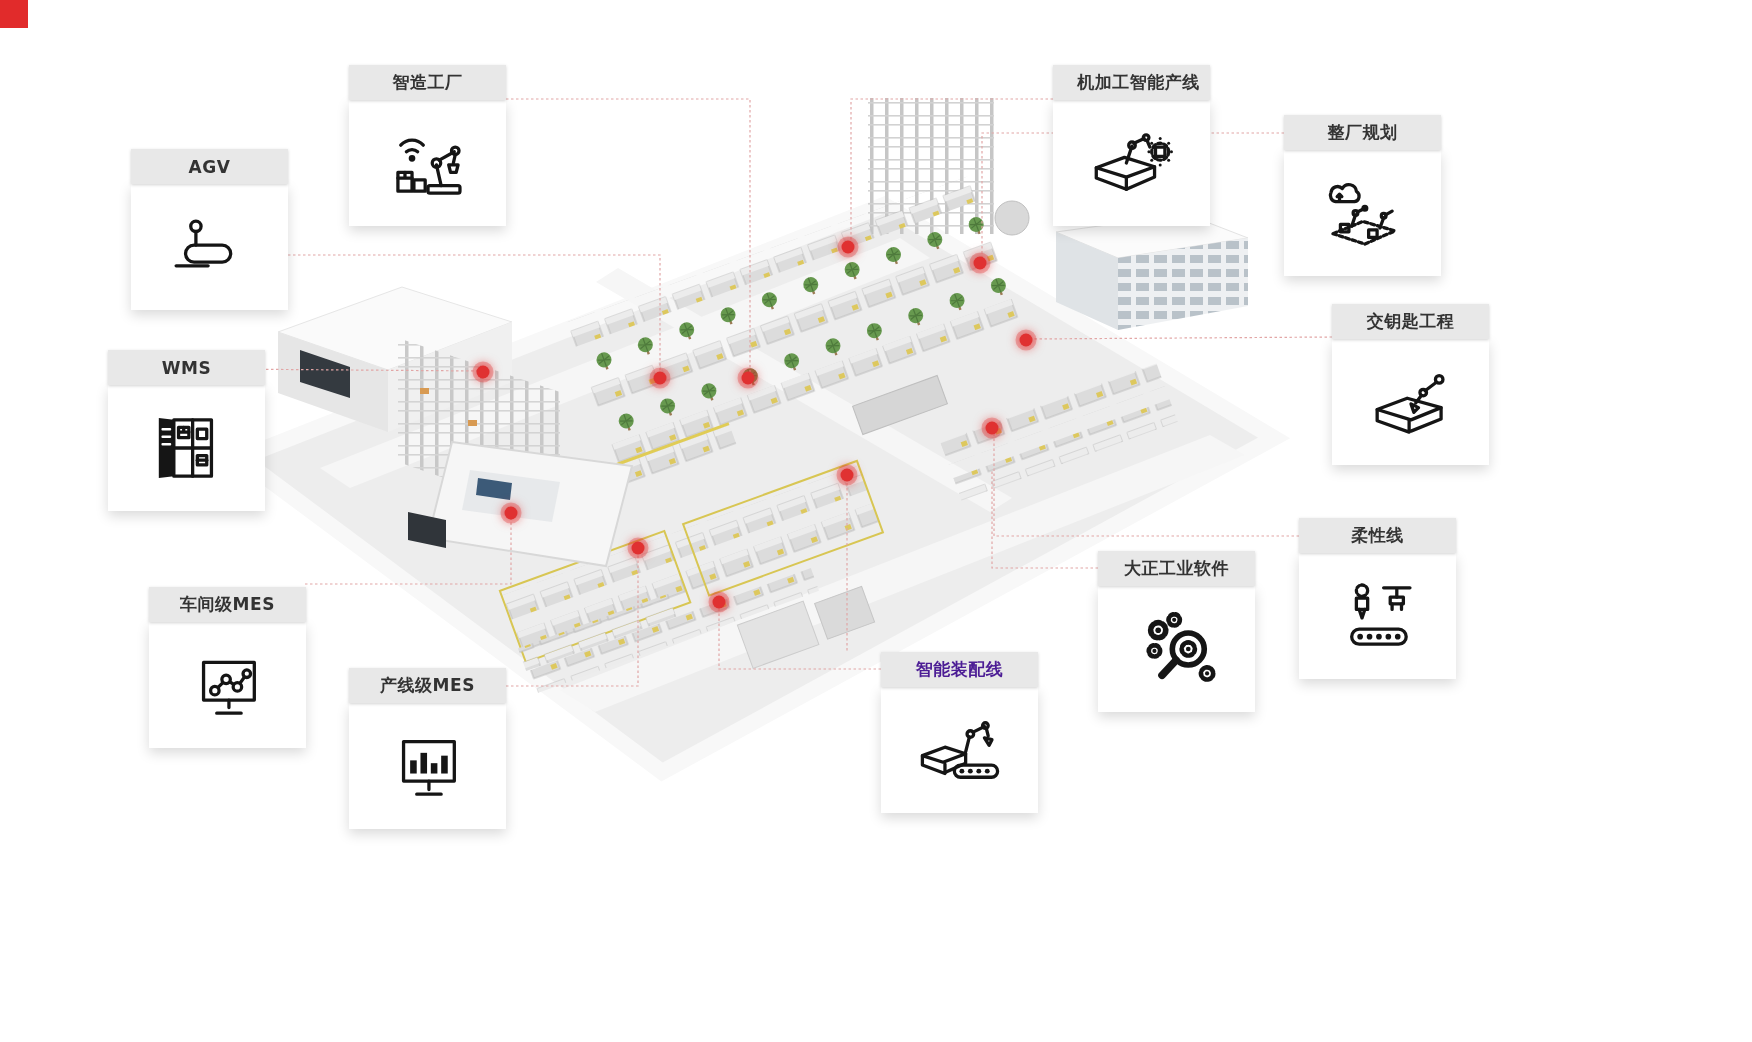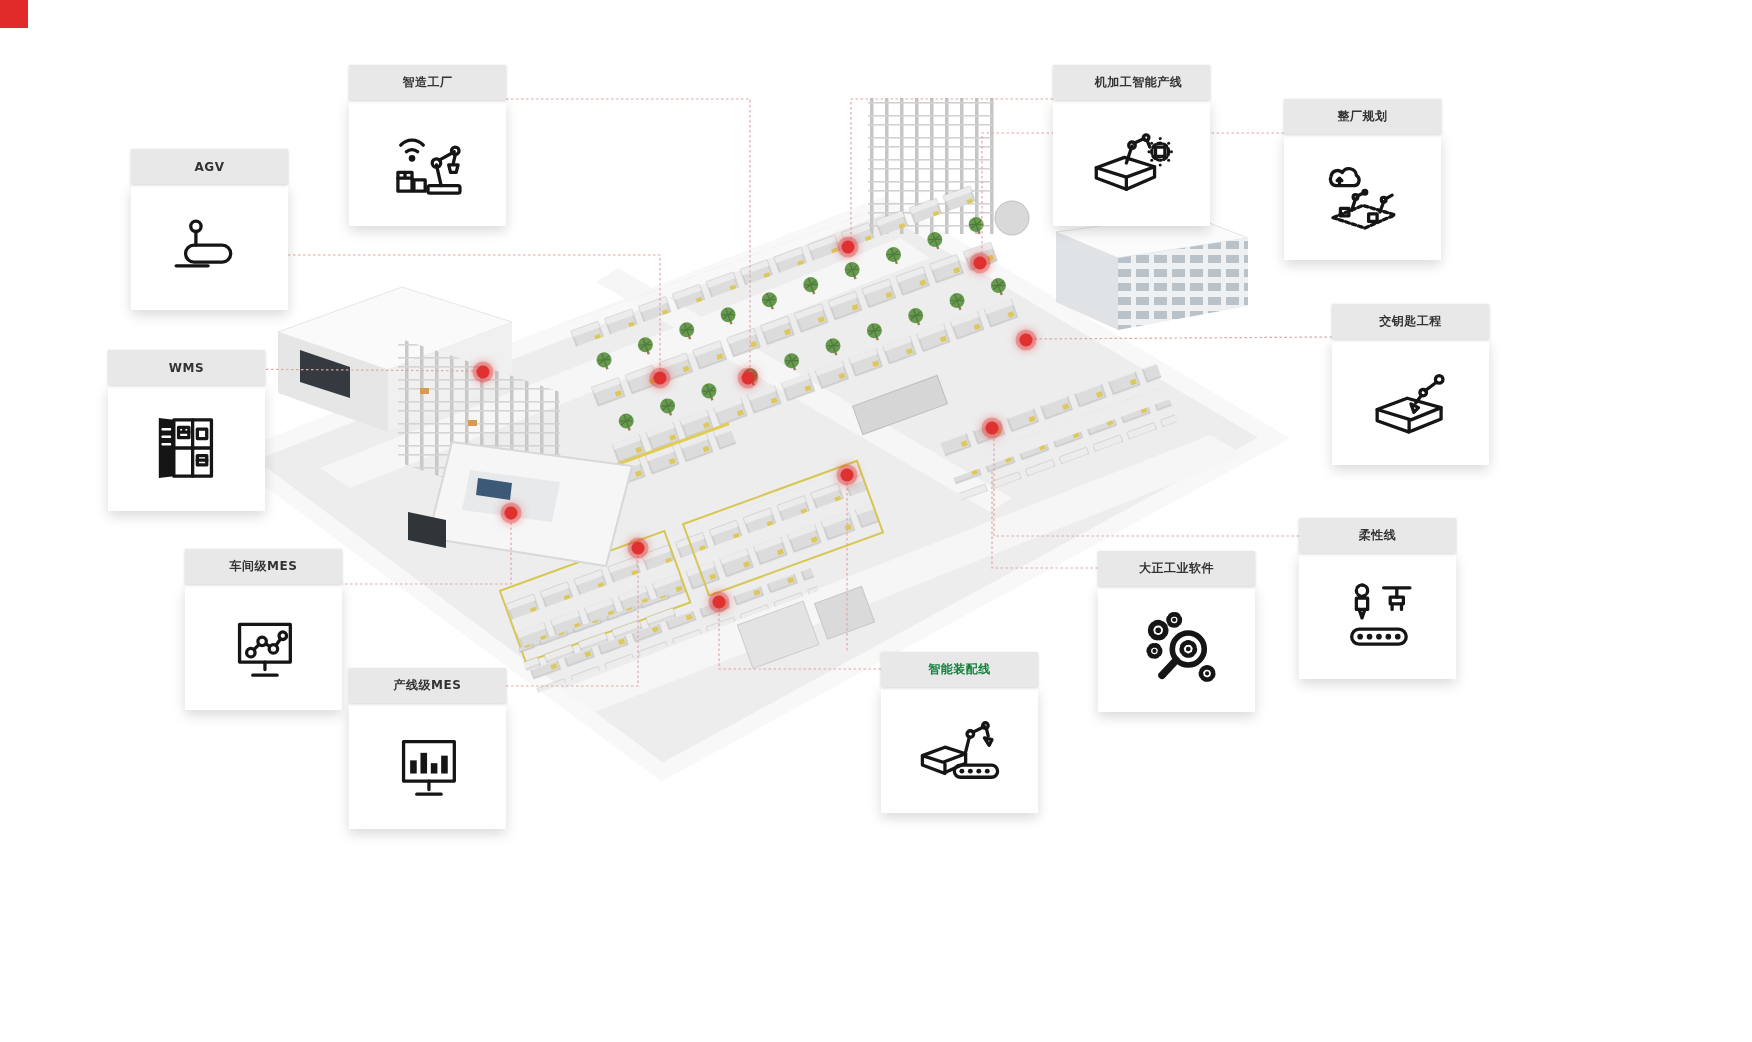--- a/index.html
+++ b/index.html
@@ -8,21 +8,21 @@
     background:#ffffff;
     font-family:"DejaVu Sans","Liberation Sans",sans-serif;
   }
   #factory-bg{position:absolute;left:0;top:0;width:1752px;height:1042px;}
   #connector-svg{position:absolute;left:0;top:0;width:1752px;height:1042px;pointer-events:none;}
   .corner-marker{position:absolute;left:0;top:0;width:28px;height:28px;}
   .callout{position:absolute;width:157px;z-index:5;}
   .callout-header{
     height:35px;background:#e8e8e8;color:#333333;
     display:flex;align-items:center;justify-content:center;
-    font-size:12px;font-weight:700;letter-spacing:0.5px;
+    font-size:17px;font-weight:700;letter-spacing:0.5px;
     box-shadow:0 1px 3px rgba(0,0,0,.18);position:relative;z-index:2;text-align:center;
   }
   .callout-body{
     height:126px;background:#ffffff;
     box-shadow:0 5px 12px rgba(0,0,0,.15);
     display:flex;align-items:center;justify-content:center;
   }
   .callout-body svg{width:94px;height:94px;}
   .hotspot{
     position:absolute;width:13px;height:13px;border-radius:50%;
@@ -220,21 +220,21 @@
                 <circle cx="68" cy="38" r="1.6"></circle>
                 <circle cx="89" cy="29" r="1.6"></circle>
                 <circle cx="89" cy="47" r="1.6"></circle>
                 <circle cx="71" cy="29" r="1.6"></circle>
                 <circle cx="71" cy="47" r="1.6"></circle>
               </g>
             </g>
           </svg>
         </div>
       </div>
-      <div class="callout" style="left: 1284px; top: 99px;">
+      <div class="callout" style="left: 1284px; top: 115px;">
         <div class="callout-header" style="background: rgb(232, 232, 232); color: rgb(51, 51, 51);">整厂规划</div>
         <div class="callout-body" style="background: rgb(255, 255, 255);">
           <svg viewBox="0 0 100 100">
             <g fill="none" stroke="#151515" stroke-width="3.5" stroke-linecap="round" stroke-linejoin="round">
               <path d="M16 28a7 7 0 0 1 12-4 8 8 0 0 1 15 3 6 6 0 0 1-2 11H21a7 7 0 0 1-5-10z"></path>
               <path d="M25 36v-6m0 0l-2.5 2.5M25 30l2.5 2.5"></path>
               <path d="M18 72l32-13 34 10-32 14z" stroke-dasharray="4 3.2"></path>
               <path d="M38 64l4-12"></path>
               <circle cx="42" cy="50" r="2.5"></circle>
               <path d="M44 49l8-4"></path>
@@ -314,21 +314,21 @@
                 <circle cx="31" cy="72" r="3"></circle>
                 <circle cx="41" cy="72" r="3"></circle>
                 <circle cx="51" cy="72" r="3"></circle>
                 <circle cx="61" cy="72" r="3"></circle>
                 <circle cx="71" cy="72" r="3"></circle>
               </g>
             </g>
           </svg>
         </div>
       </div>
-      <div class="callout" style="left: 149px; top: 549px; margin-left: 36px;">
+      <div class="callout" style="left: 149px; top: 587px;">
         <div class="callout-header" style="background: rgb(232, 232, 232); color: rgb(51, 51, 51);">车间级MES</div>
         <div class="callout-body" style="background: rgb(255, 255, 255);">
           <svg viewBox="0 0 100 100">
             <g fill="none" stroke="#151515" stroke-width="3.5" stroke-linecap="round" stroke-linejoin="round">
               <rect x="24" y="26" width="54" height="40"></rect>
               <path d="M36 56l12-12 12 8 10-14"></path>
               <g fill="#ffffff">
                 <circle cx="36" cy="56" r="4.5"></circle>
                 <circle cx="48" cy="44" r="4.5"></circle>
                 <circle cx="60" cy="52" r="4.5"></circle>
@@ -371,21 +371,21 @@
                 <rect x="42" y="36" width="7" height="22"></rect>
                 <rect x="53" y="47" width="7" height="11"></rect>
                 <rect x="64" y="39" width="7" height="19"></rect>
               </g>
               <path d="M51 66v9M38 80h26"></path>
             </g>
           </svg>
         </div>
       </div>
       <div class="callout" style="left: 881px; top: 652px;">
-        <div class="callout-header" style="background: rgb(232, 232, 232); color: #15803d;">智能装配线</div>
+        <div class="callout-header" style="background: rgb(232, 232, 232); color: #4c1d95;">智能装配线</div>
         <div class="callout-body" style="background: rgb(255, 255, 255);">
           <svg viewBox="0 0 100 100">
             <g fill="none" stroke="#151515" stroke-width="3.5" stroke-linecap="round" stroke-linejoin="round">
               <path d="M10 56l24-9 22 7-24 9z"></path>
               <path d="M10 56v10l24 9v-10"></path>
               <path d="M56 54v10l-22 10"></path>
               <rect x="44" y="66" width="46" height="13" rx="6.5"></rect>
               <g fill="#151515" stroke="none">
                 <circle cx="52" cy="72.5" r="2.6"></circle>
                 <circle cx="61" cy="72.5" r="2.6"></circle>

